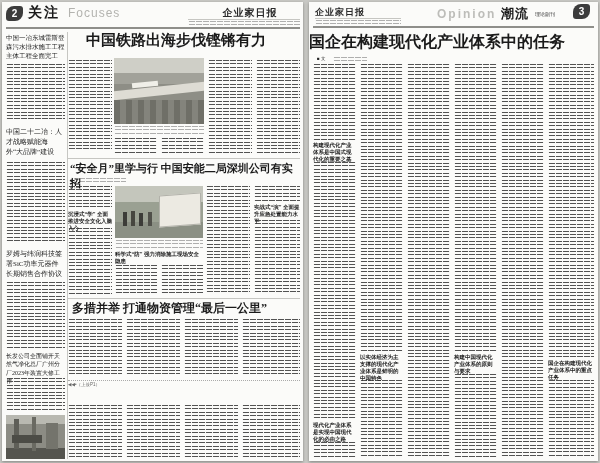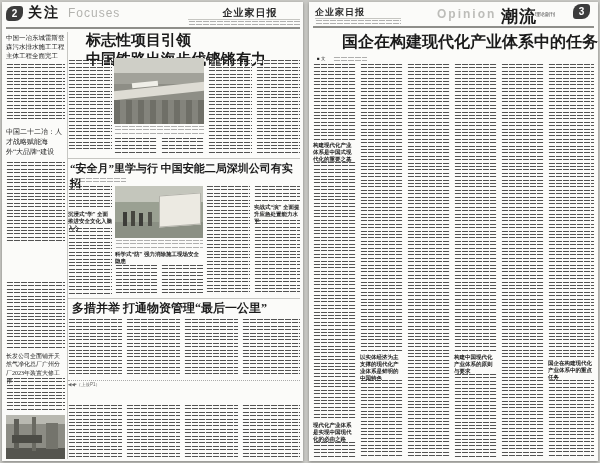--- a/index.html
+++ b/index.html
@@ -40,33 +40,33 @@
     <div class="abs rule" style="left:4px;top:25px;width:294px;height:2px;"></div>
 
     <div class="abs hair" style="left:65px;top:30px;width:1px;height:427px;"></div>
 
     <div class="abs sidehead" style="left:4px;top:31px;width:59px;">中国一冶东城雷斯登森污水排水施工工程主体工程全面完工</div>
     <div class="tx" style="left:4px;top:62px;width:59px;height:56px;"></div>
 
     <div class="abs sidehead" style="left:4px;top:126px;width:59px;font-size:7px;">中国二十二冶：人才战略赋能海外“大品牌”建设</div>
     <div class="tx" style="left:4px;top:160px;width:59px;height:80px;"></div>
 
+    <div class="abs sidehead" style="left:4px;top:248px;width:59px;font-size:7px;">罗姆与纬润科技签署SiC功率元器件长期销售合作协议</div>
     <div class="tx" style="left:4px;top:280px;width:59px;height:66px;"></div>
 
     <div class="abs sidehead" style="left:4px;top:350px;width:59px;font-size:6px;">长发公司全面铺开天然气净化总厂广州分厂2023年装置大修工作</div>
     <div class="tx" style="left:4px;top:376px;width:59px;height:34px;"></div>
     <div class="abs photo" style="left:4px;top:413px;width:59px;height:44px;background:linear-gradient(180deg,#b9b9b1 0 20%,#8c8c84 20% 75%,#55554f 75% 100%);">
       <div class="abs" style="left:8px;top:4px;width:5px;height:30px;background:#5f5f58;"></div>
       <div class="abs" style="left:26px;top:2px;width:4px;height:34px;background:#6a6a62;"></div>
       <div class="abs" style="left:40px;top:8px;width:12px;height:26px;background:#74746c;"></div>
       <div class="abs" style="left:6px;top:20px;width:30px;height:8px;background:#4c4c46;"></div>
     </div>
 
     <div class="abs serif" style="left:84px;top:29px;font-size:15px;font-weight:bold;line-height:1.25;">
-      <div>标志性项目引领</div>
       <div>中国铁路出海步伐铿锵有力</div>
     </div>
     <div class="tx" style="left:66px;top:58px;width:44px;height:92px;"></div>
     <div class="abs photo" style="left:112px;top:56px;width:90px;height:66px;background:linear-gradient(180deg,#cfcfc7 0 22%,#a2a29a 22% 40%,#8e8e86 40% 100%);">
       <div class="abs" style="left:-6px;top:28px;width:110px;height:9px;background:#dedcd4;transform:rotate(-6deg);"></div>
       <div class="abs" style="left:18px;top:24px;width:26px;height:5px;background:#f0efe8;transform:rotate(-6deg);"></div>
       <div class="abs" style="left:0;top:42px;width:90px;height:24px;background:repeating-linear-gradient(90deg,#6f6f67 0 6px,#84847c 6px 12px);"></div>
     </div>
     <div class="tx tx-light" style="left:112px;top:124px;width:90px;height:9px;"></div>
     <div class="tx" style="left:112px;top:136px;width:43px;height:16px;"></div>
@@ -117,26 +117,26 @@
     <div class="tx" style="left:182px;top:403px;width:54px;height:54px;"></div>
     <div class="tx" style="left:240px;top:403px;width:58px;height:54px;"></div>
   </div>
 
   <div class="page page-right">
 
     <div class="abs masthead" style="left:6px;top:4px;width:90px;font-size:9px;">企业家日报</div>
     <div class="abs hair" style="left:6px;top:16px;width:86px;height:1px;"></div>
     <div class="tx tx-light" style="left:6px;top:18px;width:86px;height:4px;"></div>
     <div class="abs" style="left:128px;top:5px;font-size:12px;color:#bdbdb9;letter-spacing:2px;font-weight:bold;">Opinion</div>
-    <div class="abs" style="left:192px;top:3px;font-size:17px;font-weight:bold;letter-spacing:1px;">潮流</div>
+    <div class="abs" style="left:192px;top:3px;font-size:13px;font-weight:bold;letter-spacing:1px;">潮流</div>
     <div class="abs" style="left:226px;top:9px;font-size:5px;color:#333;">理论副刊</div>
     <div class="abs badge" style="left:264px;top:2px;">3</div>
     <div class="abs rule" style="left:4px;top:24px;width:281px;height:2px;"></div>
 
-    <div class="abs serif" style="left:0;top:30px;width:289px;font-size:16px;font-weight:bold;text-align:right;">国企在构建现代化产业体系中的任务</div>
+    <div class="abs serif" style="left:0;top:30px;width:289px;font-size:16px;font-weight:bold;text-align:left;">国企在构建现代化产业体系中的任务</div>
     <div class="abs" style="left:8px;top:54px;font-size:4.5px;color:#222;">■ 文</div>
     <div class="tx tx-light" style="left:24px;top:55px;width:34px;height:4px;"></div>
 
     <div class="tx" style="left:4px;top:62px;width:43px;height:76px;"></div>
     <div class="abs subhead" style="left:4px;top:140px;width:43px;">构建现代化产业体系是中国式现代化的重要之基</div>
     <div class="tx" style="left:4px;top:160px;width:43px;height:258px;"></div>
     <div class="abs subhead" style="left:4px;top:420px;width:43px;">现代化产业体系是实现中国现代化的必由之路</div>
     <div class="tx" style="left:4px;top:440px;width:43px;height:16px;"></div>
 
     <div class="tx" style="left:51px;top:62px;width:43px;height:288px;"></div>

